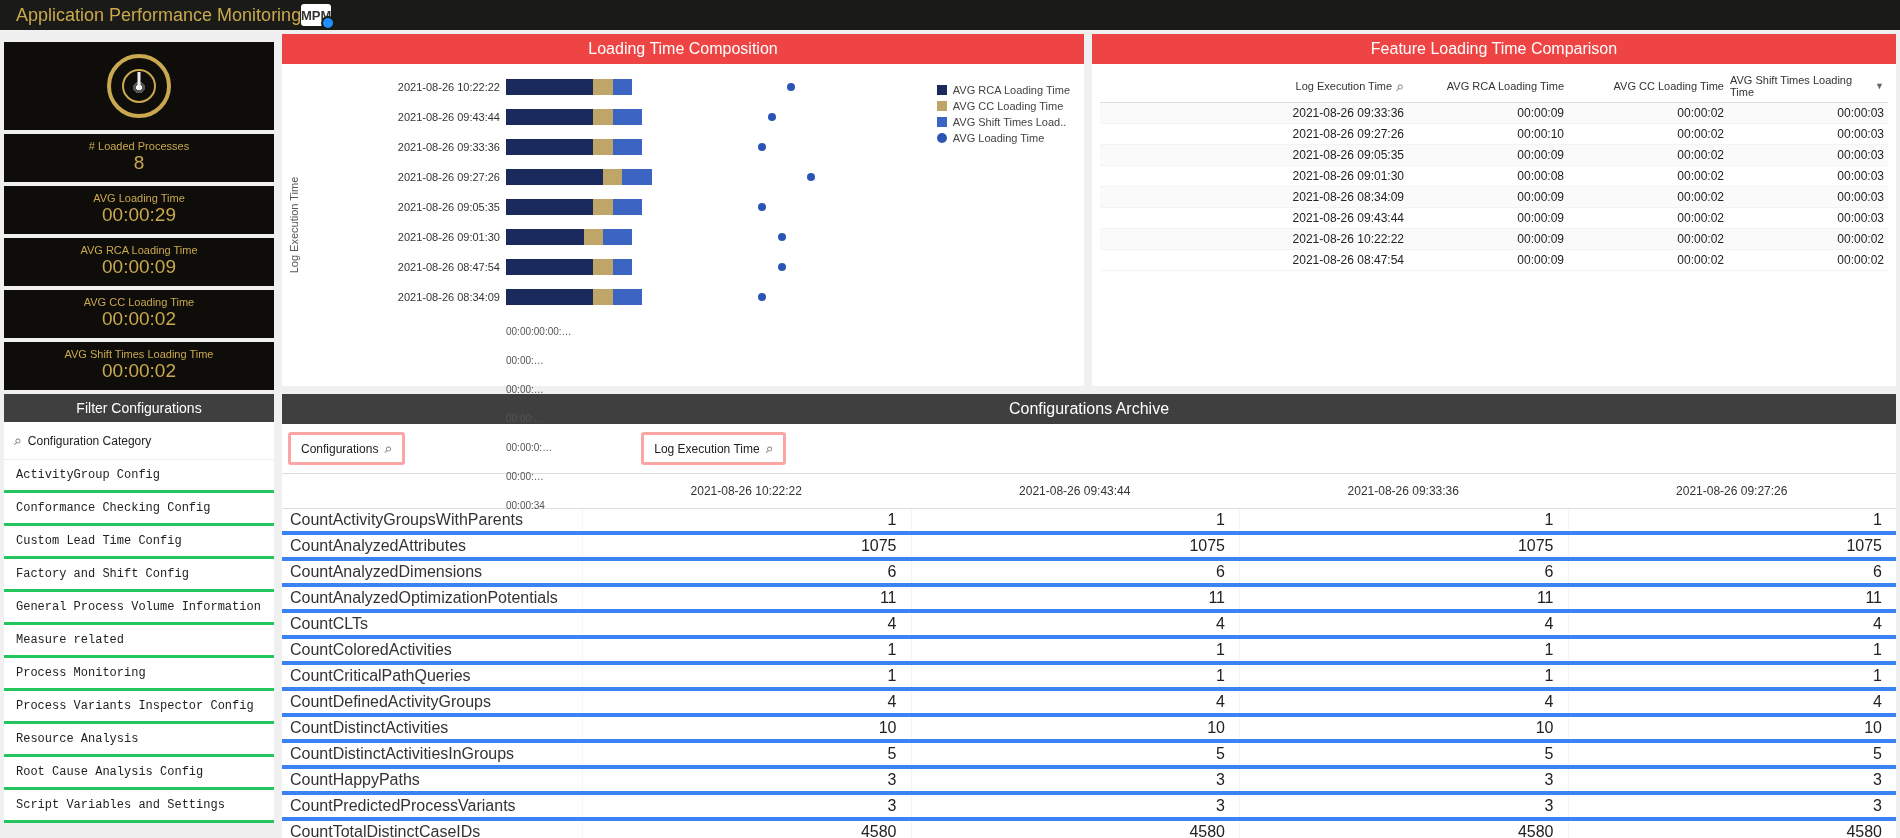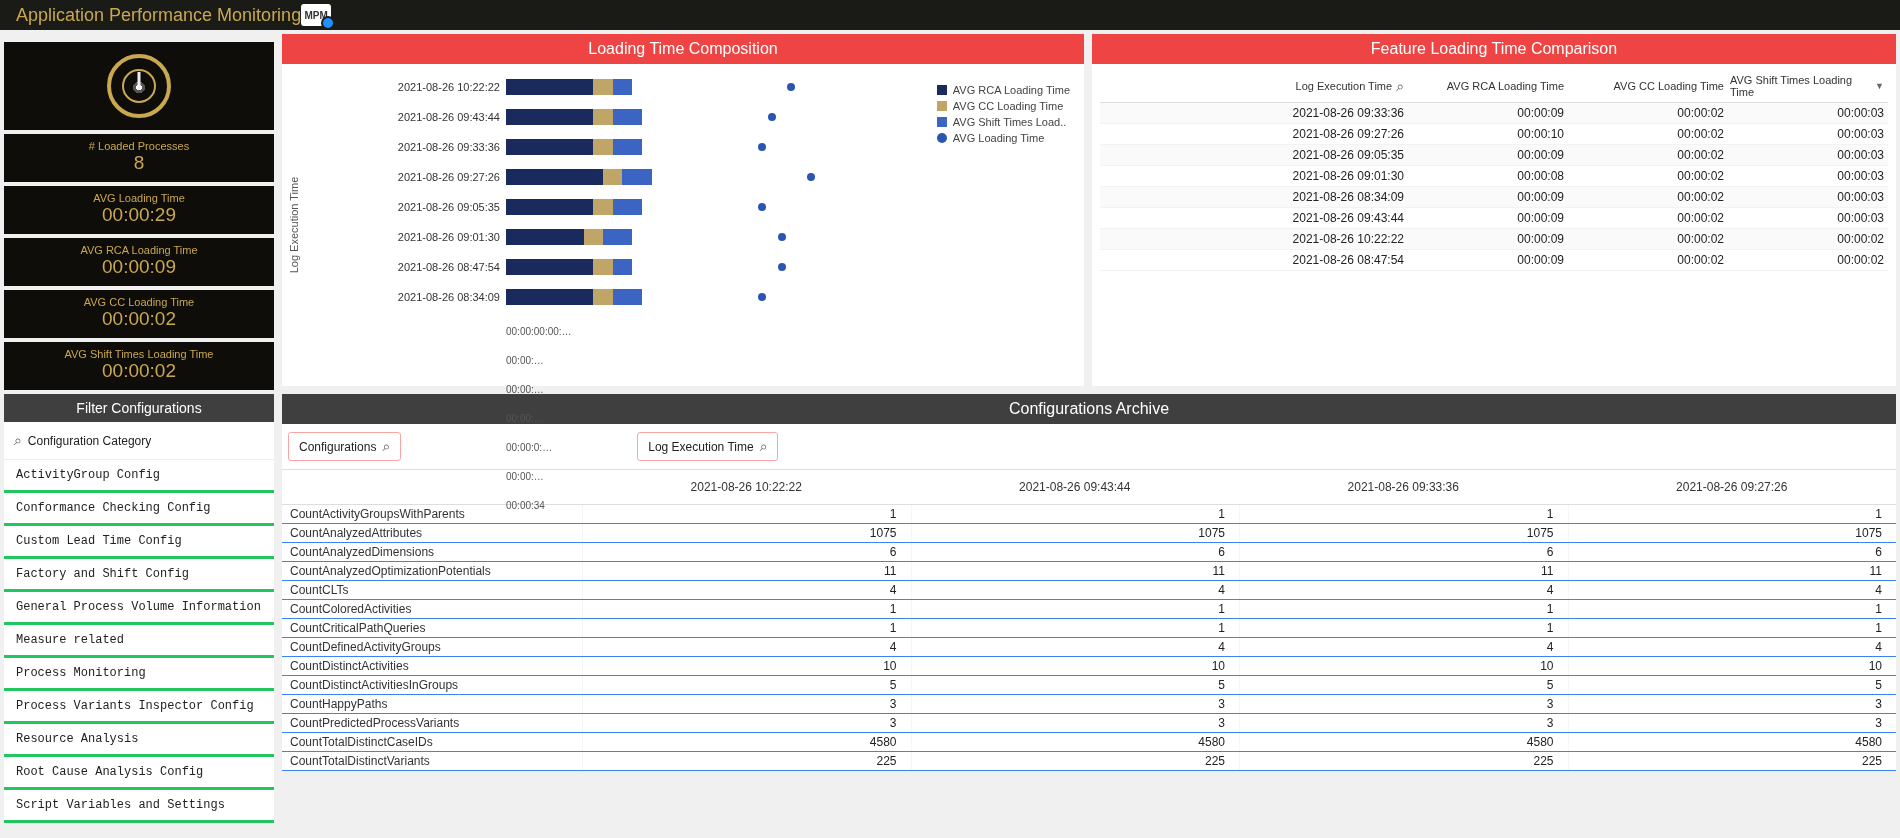--- a/index.html
+++ b/index.html
@@ -1,19 +1,19 @@
 <!DOCTYPE html>
 <html><head>
 <meta charset="utf-8">
 <style>
   * { box-sizing: border-box; margin: 0; padding: 0; }
   body { font-family: Arial, Helvetica, sans-serif; font-size: 12px; background: #f0f0f0; color: #222; width: 1900px; }
   .header { background: #1a1a17; color: #c9a84f; display: flex; align-items: center; justify-content: flex-start; padding: 8px 16px; height: 30px; }
   .header-title { font-size: 18px; font-weight: normal; }
-  .header-logo { width: 30px; height: 22px; background: #fff; border-radius: 3px; display:flex; align-items:center; justify-content:center; font-size:10px; font-weight:bold; color:#333; position:relative; }
+  .header-logo { width: 30px; height: 22px; background: #fff; border-radius: 3px; display:flex; align-items:center; justify-content:center; font-size:13px; font-weight:bold; color:#333; position:relative; }
   .header-logo::after { content:''; position:absolute; bottom:-4px; right:-4px; width:10px; height:10px; background:#1e90ff; border-radius:50%; border:2px solid #1a1a17;}
   
   .grid { display: grid; grid-template-columns: 278px 810px 812px; gap: 0; }
   
   .kpi-col { display:flex; flex-direction:column; gap:4px; padding:12px 4px 0 4px; }
   .gauge-card { background:#0f0d0a; height:88px; display:flex; align-items:center; justify-content:center; }
   .gauge { width:64px; height:64px; border-radius:50%; border:4px solid #c9a84f; position:relative; display:flex; align-items:center; justify-content:center;}
   .gauge-inner{ width:34px; height:34px; border-radius:50%; border:2px solid #c9a84f; background:radial-gradient(circle at 50% 55%, #fff 0 3px, #555 3px 6px, #0f0d0a 6px);}
   .gauge-needle{ position:absolute; width:3px; height:18px; background:#eee; top:14px; left:50%; transform:translateX(-50%) rotate(0deg); }
   .kpi-card{ background:#0f0d0a; color:#c9a84f; text-align:center; padding:6px 4px 8px; }
@@ -51,27 +51,27 @@
   .bottom-grid{ display:grid; grid-template-columns: 278px 1622px; }
   .sidebar{ margin:4px;}
   .sb-title{ background:#3f3f3f; color:#fff; text-align:center; font-size:14px; padding:6px 0;}
   .sb-search{ display:flex; align-items:center; gap:6px; padding:10px 10px; background:#fff; border-bottom:1px solid #eee;}
   .sb-list{ background:#fff;}
   .sb-item{ padding:8px 12px; font-size:12px; border-bottom:3px solid #22c55e; cursor:pointer;font-family:Liberation Mono, monospace;}
   
   .archive{ margin:4px;}
   .ar-title{ background:#3f3f3f; color:#fff; text-align:center; font-size:16px; padding:6px 0;}
   .ar-filters{ display:flex; gap:6px; padding:8px 6px; background:#fff;}
-  .filter-chip{ border:1px solid #fca5a5; border-radius:3px; padding:5px 10px; font-size:12px; display:flex; align-items:center; gap:6px; cursor:pointer; background:#fff;}
+  .filter-chip{ border:3px solid #fca5a5; border-radius:3px; padding:5px 10px; font-size:12px; display:flex; align-items:center; gap:6px; cursor:pointer; background:#fff;}
   .filter-chip:nth-child(2){ margin-left:230px;}
   .ar-table{ background:#fff;}
   .ar-head{ display:grid; grid-template-columns: 300px repeat(4, 1fr); border-top:1px solid #ddd; border-bottom:1px solid #ddd;}
   .ar-head > div{ padding:10px 8px; font-size:12px; text-align:center; color:#333;}
   .ar-head > div:first-child{ text-align:left;}
-  .ar-row{ display:grid; grid-template-columns: 300px repeat(4, 1fr); border-bottom:1px solid #3b82f6; font-size:12px;}
+  .ar-row{ display:grid; grid-template-columns: 300px repeat(4, 1fr); border-bottom:4px solid #3b82f6; font-size:16px;}
   .ar-row > div{ padding:2px 14px 2px 8px;}
   .ar-row > div:first-child{ text-align:left; color:#333;}
   .ar-row > div:not(:first-child){ text-align:right; border-left:1px solid #f5f5f5;}
   .ar-row:nth-child(even){ }
   
   .search-icon::before{ content:"⌕"; font-size:14px; color:#666;}
 </style>
 </head>
 <body>
 

